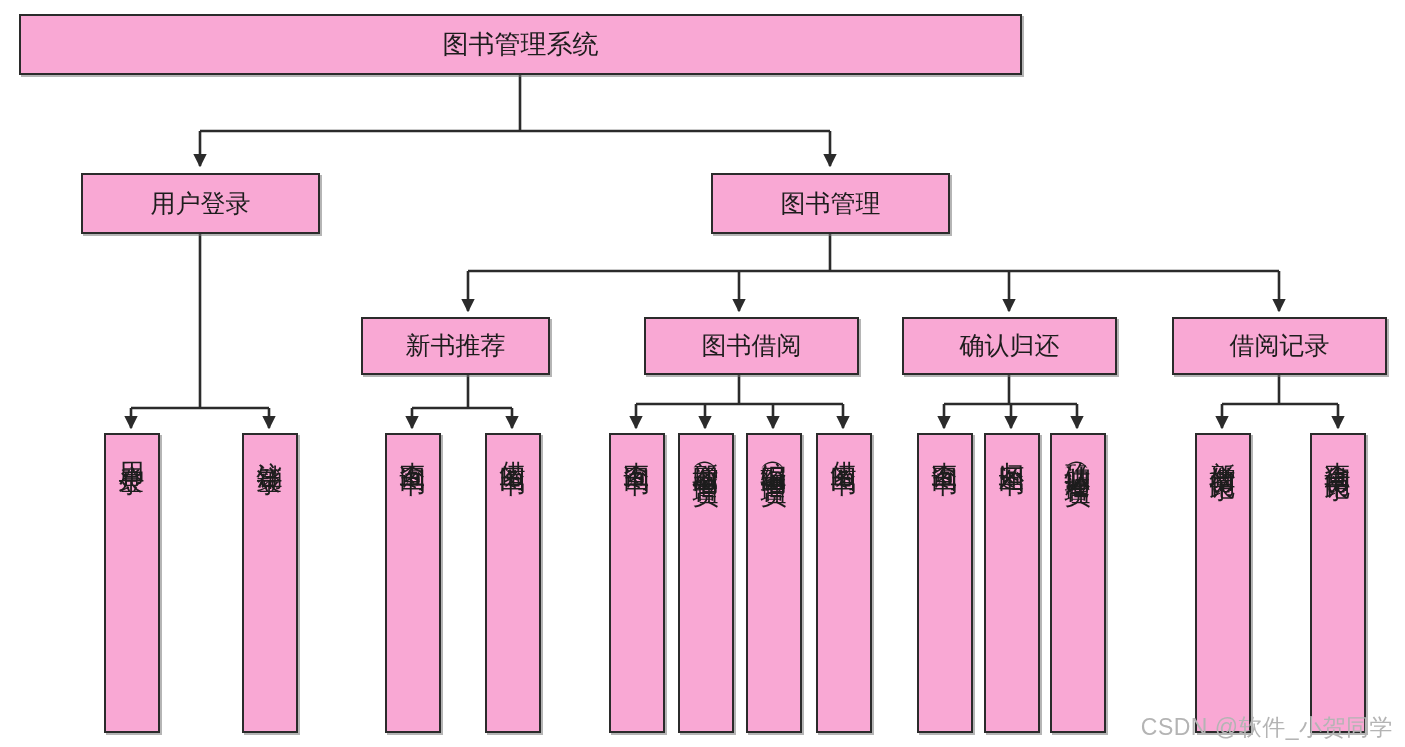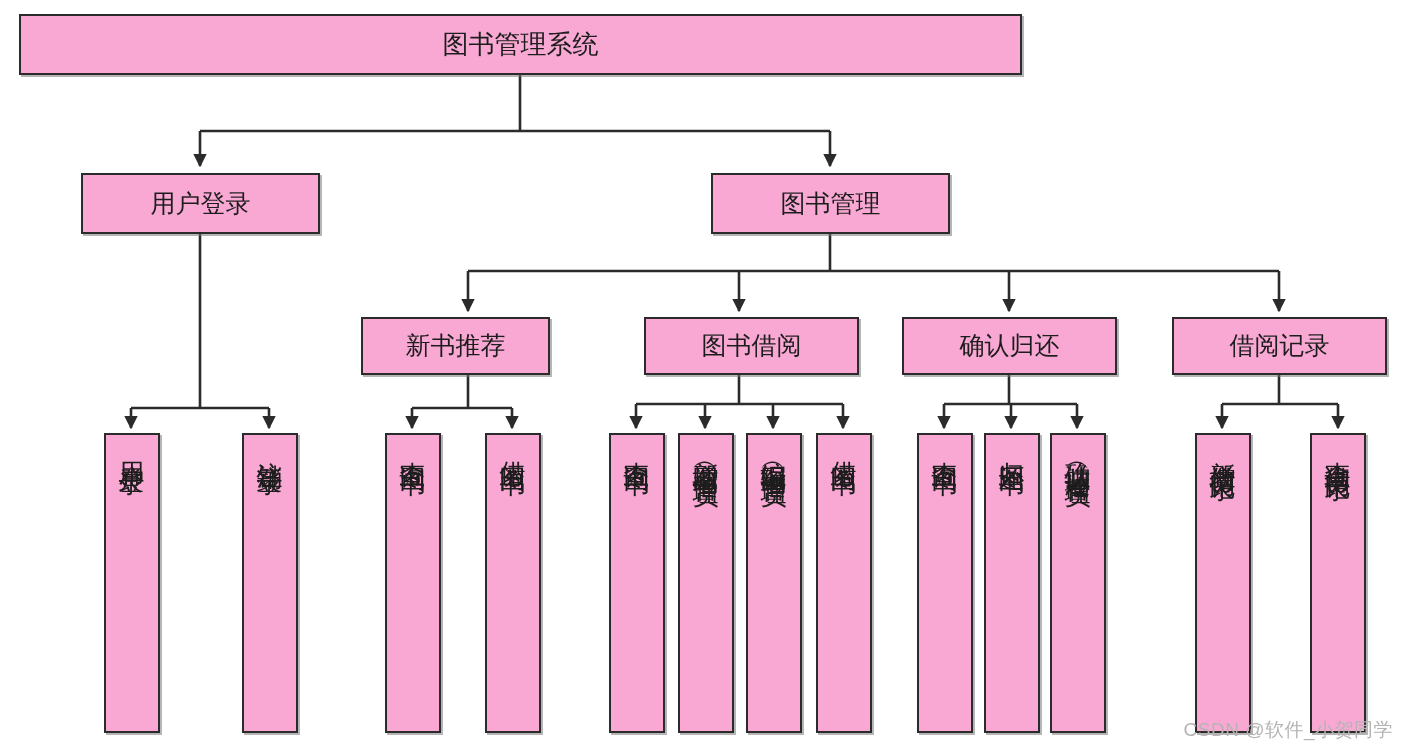--- a/index.html
+++ b/index.html
@@ -61,21 +61,21 @@
     text-orientation: upright;
     font-size: 26px;
     letter-spacing: 3px;
     line-height: 1;
     white-space: nowrap;
   }
   #watermark {
     position: absolute;
     right: 12px;
     bottom: 4px;
-    font-size: 19px;
+    font-size: 23px;
     color: #b4b4b4;
     letter-spacing: 0.5px;
     white-space: nowrap;
     user-select: none;
   }
 </style>
 </head>
 <body>
 
 <div id="diagram-canvas">

